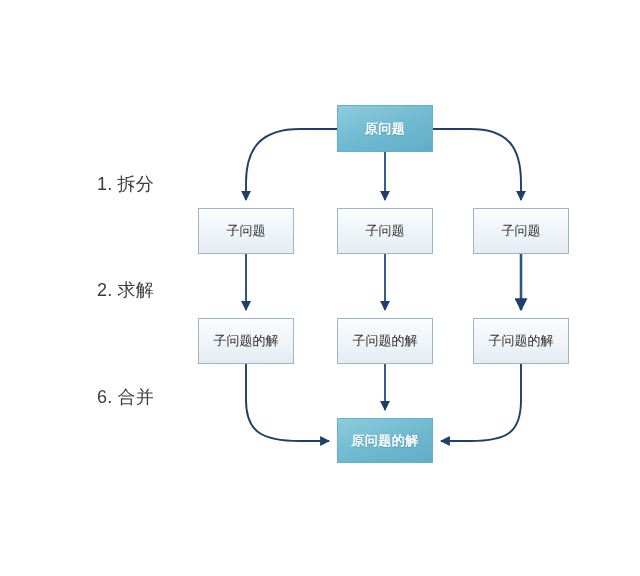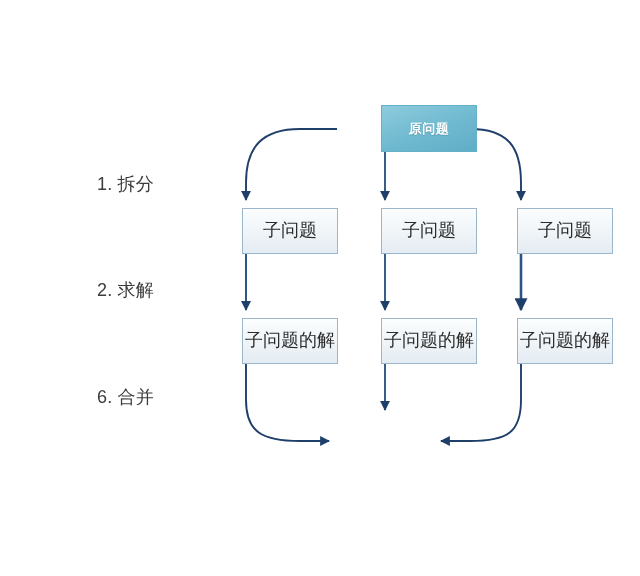--- a/index.html
+++ b/index.html
@@ -34,36 +34,35 @@
     white-space: nowrap;
   }
   .node {
     position: absolute;
     box-sizing: border-box;
     display: flex;
     align-items: center;
     justify-content: center;
     text-align: center;
     line-height: 1.2;
-    margin-left: 44px;
   }
   .node-primary {
     background: linear-gradient(160deg, #8fcbdd 0%, #73bcd2 45%, #5fadc6 100%);
     border: 1px solid #63b0c8;
     color: #ffffff;
     font-size: 13px;
     font-weight: bold;
     letter-spacing: 0.5px;
     text-shadow: 0 1px 1px rgba(60,110,130,0.35);
   }
   .node-sub {
     background: linear-gradient(180deg, #fbfdfe 0%, #eef3f7 60%, #e4ebf2 100%);
     border: 1px solid #9ab6cc;
     color: #2b2b2b;
-    font-size: 18px;
+    font-size: 13px;
   }
 </style>
 </head>
 <body>
 
 <div id="diagram-canvas">
 
   <svg id="connector-layer" viewBox="0 0 640 576" width="640" height="576" xmlns="http://www.w3.org/2000/svg">
     <defs>
       <marker id="arrowhead" viewBox="0 0 10 10" refX="9" refY="5" markerWidth="5.2" markerHeight="5.2" orient="auto-start-reverse">
@@ -96,14 +95,15 @@
   <div class="node node-primary" style="left:337px; top:105px; width:96px; height:47px;">原问题</div>
 
   <div class="node node-sub" style="left:198px; top:208px; width:96px; height:46px;">子问题</div>
   <div class="node node-sub" style="left:337px; top:208px; width:96px; height:46px;">子问题</div>
   <div class="node node-sub" style="left:473px; top:208px; width:96px; height:46px;">子问题</div>
 
   <div class="node node-sub" style="left:198px; top:318px; width:96px; height:46px;">子问题的解</div>
   <div class="node node-sub" style="left:337px; top:318px; width:96px; height:46px;">子问题的解</div>
   <div class="node node-sub" style="left:473px; top:318px; width:96px; height:46px;">子问题的解</div>
 
+  <div class="node node-primary" style="left:337px; top:418px; width:96px; height:45px;">原问题的解</div>
 
 </div>
 
 </body></html>

